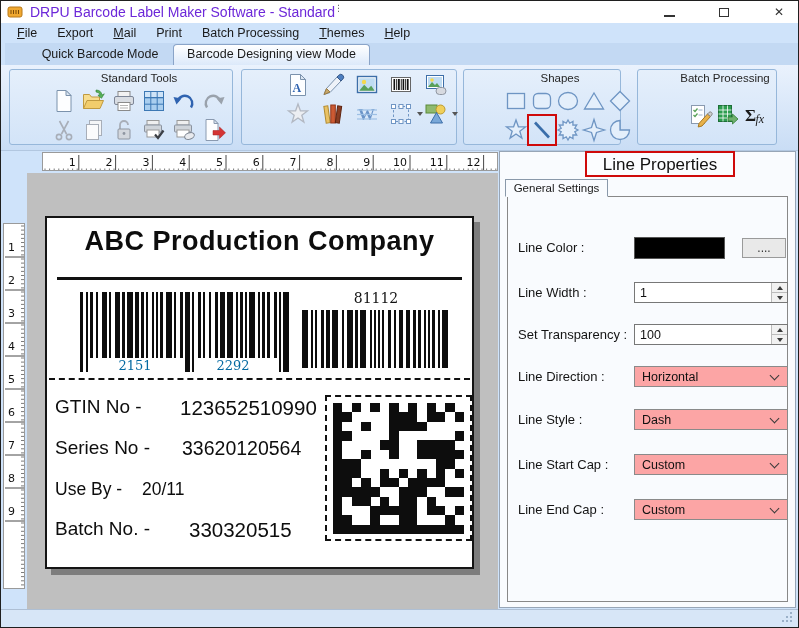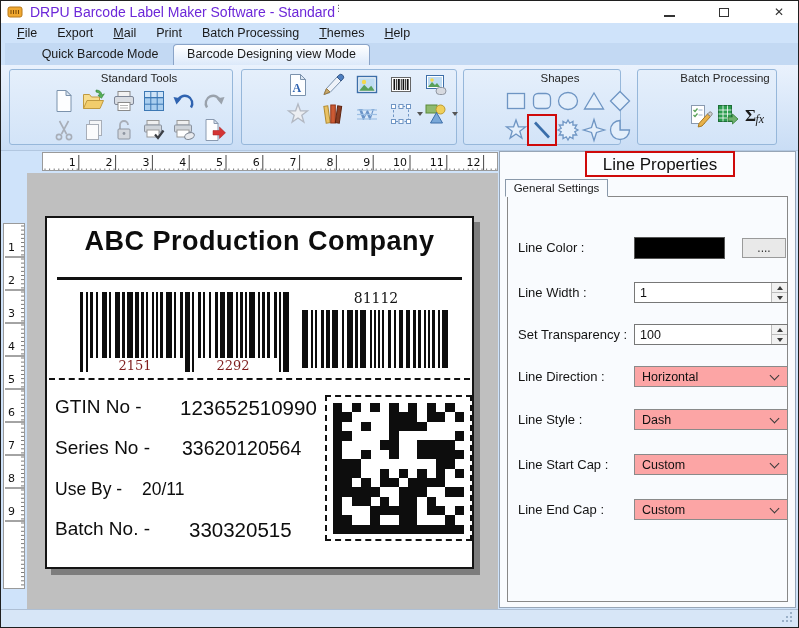--- a/index.html
+++ b/index.html
@@ -38,21 +38,21 @@
   
   .workspace{position:absolute;top:150px;left:0;right:0;bottom:18px;background:#cfe3fa;}
   .h-ruler{position:absolute;left:41px;top:1px;width:456px;height:19px;background:#fff;border:1px solid #9a9a9a;overflow:hidden;}
   .v-ruler{position:absolute;left:2px;top:72px;width:22px;height:366px;background:#fff;border:1px solid #9a9a9a;overflow:hidden;}
   .canvas{position:absolute;left:26px;top:22px;width:471px;bottom:0;background:#bfbfbf;}
   
   .design-label{position:absolute;left:18px;top:43px;width:429px;height:353px;background:#fff;border:2px solid #141414;box-shadow:6px 6px 0 #7d7d7d;}
   .company-title{position:absolute;top:8px;left:0;right:0;text-align:center;font-size:27px;font-weight:bold;letter-spacing:.5px;color:#0d0d0d;white-space:nowrap;}
   .title-rule{position:absolute;top:59px;left:10px;right:10px;height:2.5px;background:#111;}
   .barcode1{position:absolute;left:33px;top:74px;width:214px;height:88px;}
-  .bc-num{position:absolute;top:66px;width:44px;text-align:center;font-family:"DejaVu Serif",serif;font-size:13px;color:#7f1d1d;}
+  .bc-num{position:absolute;top:66px;width:44px;text-align:center;font-family:"DejaVu Serif",serif;font-size:13px;color:#0369a1;}
   .bc-num.left{left:33px;} .bc-num.right{left:131px;}
   .barcode2{position:absolute;left:255px;top:72px;width:148px;height:86px;}
   .bc-num-top{position:absolute;top:0;left:0;right:0;text-align:center;font-family:"DejaVu Serif",serif;font-size:14px;color:#111;}
   .barcode2 svg{position:absolute;top:20px;left:0;}
   .barcode1 svg{position:absolute;top:0;left:0;}
   .dash-line{position:absolute;top:160px;left:2px;right:2px;border-top:2px dashed #111;}
   .lbl-row{position:absolute;left:8px;font-weight:normal;color:#0d0d0d;white-space:nowrap;}
   .lbl-row .f-value{position:absolute;top:0;}
   .row-gtin{top:178px;font-size:19px;}  .row-gtin .f-value{left:125px;font-size:20.5px;}
   .row-series{top:219px;font-size:19px;} .row-series .f-value{left:127px;font-size:19.5px;}

